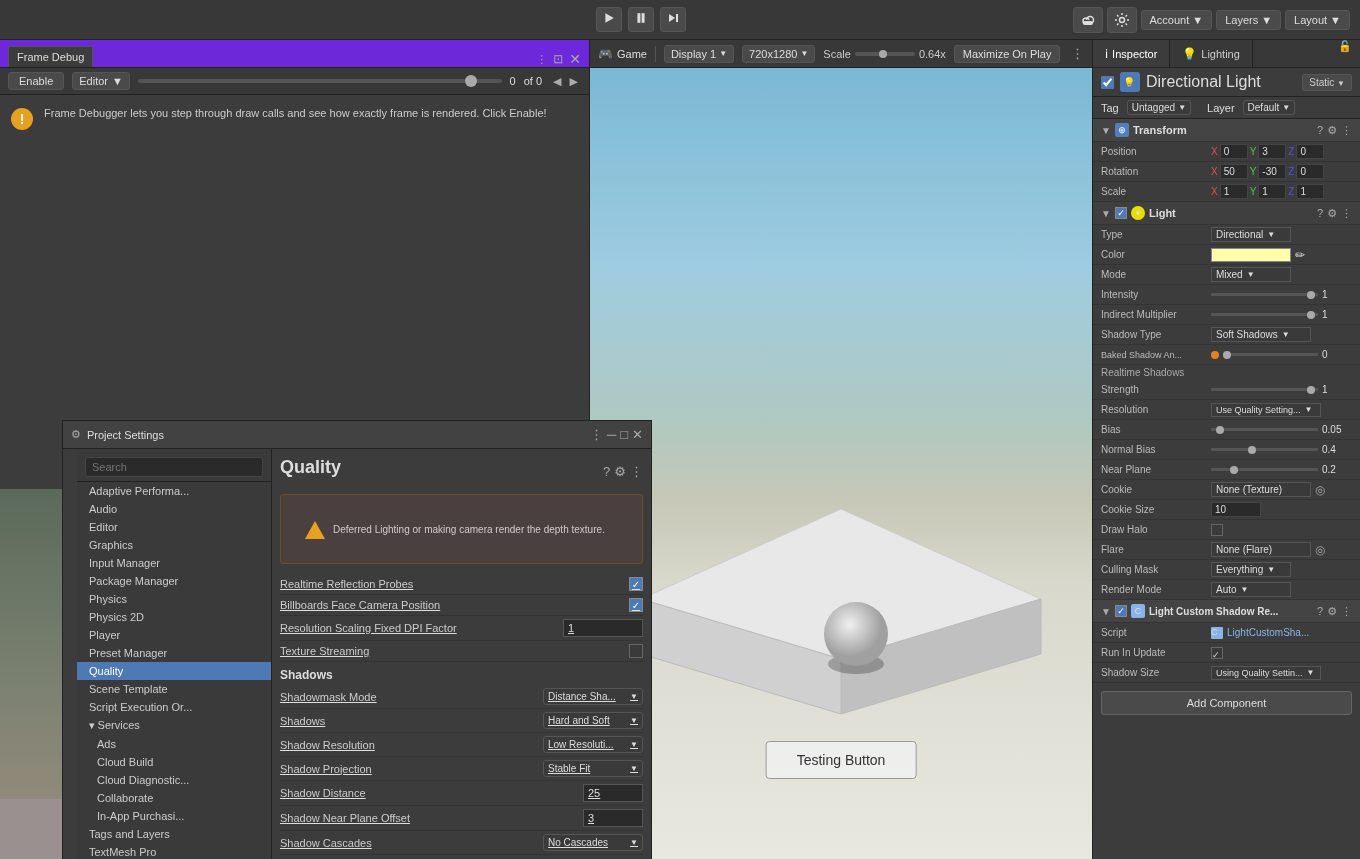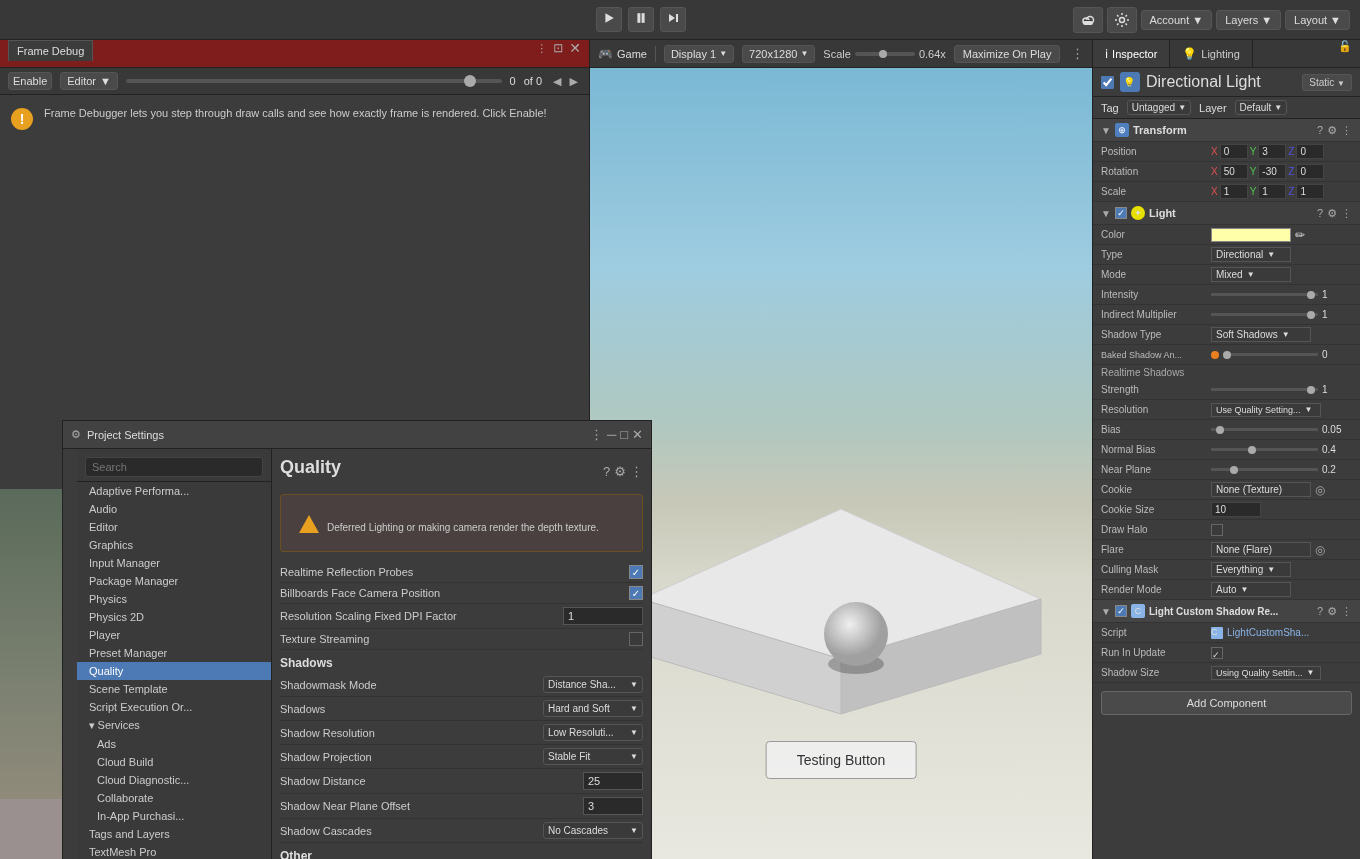--- a/index.html
+++ b/index.html
@@ -60,25 +60,25 @@
     
     .left-panel {
       width: 590px;
       display: flex;
       flex-direction: column;
       border-right: 1px solid #222;
     }
 
     
     .frame-debug-tab {
-      background: #7f1d1d;
+      background: #6d28d9;
       border-bottom: 1px solid #222;
       padding: 0 8px;
       display: flex;
-      align-items: flex-start;
+      align-items: flex-end;
       height: 28px;
       gap: 8px;
     }
     .tab-label {
       background: #3c3c3c;
       color: #ddd;
       padding: 4px 8px;
       font-size: 11px;
       border: 1px solid #555;
       border-bottom: none;
@@ -91,21 +91,21 @@
       padding: 4px 8px;
       display: flex;
       align-items: center;
       gap: 8px;
       border-bottom: 1px solid #222;
     }
     .enable-btn {
       background: #4a4a4a;
       border: 1px solid #555;
       border-radius: 3px;
-      padding: 2px 4px;
+      padding: 2px 10px;
       color: #ddd;
       font-size: 11px;
       cursor: pointer;
     }
     .editor-dropdown {
       background: #4a4a4a;
       border: 1px solid #555;
       border-radius: 3px;
       padding: 2px 6px;
       color: #ddd;
@@ -246,36 +246,37 @@
     .quality-title {
       font-size: 18px;
       font-weight: bold;
       color: #ddd;
       margin-bottom: 8px;
     }
     .warning-box {
       background: #4a4040;
       border: 1px solid #6a5020;
       border-radius: 3px;
-      padding: 18px;
+      padding: 24px;
       margin-bottom: 10px;
       display: flex;
       gap: 8px;
-      align-items: flex-end;
+      align-items: center;
       font-size: 10px;
       color: #ccc;
       max-height: 90px;
       overflow: hidden;
     }
 
     .setting-row {
       display: flex;
       align-items: center;
       padding: 3px 0;
       border-bottom: 1px solid #333;
+      text-decoration: underline;
     }
     .setting-label {
       flex: 1;
       color: #ccc;
       font-size: 11px;
     }
     .checkbox-checked {
       width: 14px; height: 14px;
       background: #4d7ab5;
       border: 1px solid #888;
@@ -787,21 +788,21 @@
           <span>Static</span>
           <span style="font-size:8px;"> ▼</span>
         </div>
       </div>
 
       <div class="tag-layer-row">
         <span>Tag</span>
         <div class="tl-dropdown">
           <span>Untagged</span>
         </div>
-        <span style="margin-left:0;">Layer</span>
+        <span style="margin-left:8px;">Layer</span>
         <div class="tl-dropdown">
           <span>Default</span>
         </div>
       </div>
 
       <div class="component-header">
         <span class="comp-arrow">▼</span>
         <div style="width:14px;height:14px;background:#5080c0;border-radius:2px;display:flex;align-items:center;justify-content:center;font-size:9px;color:white;">⊕</div>
         <span class="comp-title">Transform</span>
         <div class="comp-actions">
@@ -867,32 +868,32 @@
         <div class="comp-checkbox">✓</div>
         <div style="width:14px;height:14px;background:#e8e000;border-radius:50%;display:flex;align-items:center;justify-content:center;font-size:9px;">✦</div>
         <span class="comp-title">Light</span>
         <div class="comp-actions">
           <span>?</span>
           <span>⚙</span>
           <span>⋮</span>
         </div>
       </div>
       <div class="prop-row">
+        <span class="prop-label">Type</span>
+        <div class="prop-value">
+          <div class="type-dropdown">
+            <span>Directional</span>
+          </div>
+        </div>
+      </div>
+      <div class="prop-row">
         <span class="prop-label">Color</span>
         <div class="prop-value">
           <div class="color-swatch" style="background:#ffffaa; width:80px; height:14px; border:1px solid #888;"></div>
           <span style="font-size:12px; cursor:pointer;">✏</span>
-        </div>
-      </div>
-      <div class="prop-row">
-        <span class="prop-label">Type</span>
-        <div class="prop-value">
-          <div class="type-dropdown">
-            <span>Directional</span>
-          </div>
         </div>
       </div>
       <div class="prop-row">
         <span class="prop-label">Mode</span>
         <div class="prop-value">
           <div class="type-dropdown">
             <span>Mixed</span>
           </div>
         </div>
       </div>

